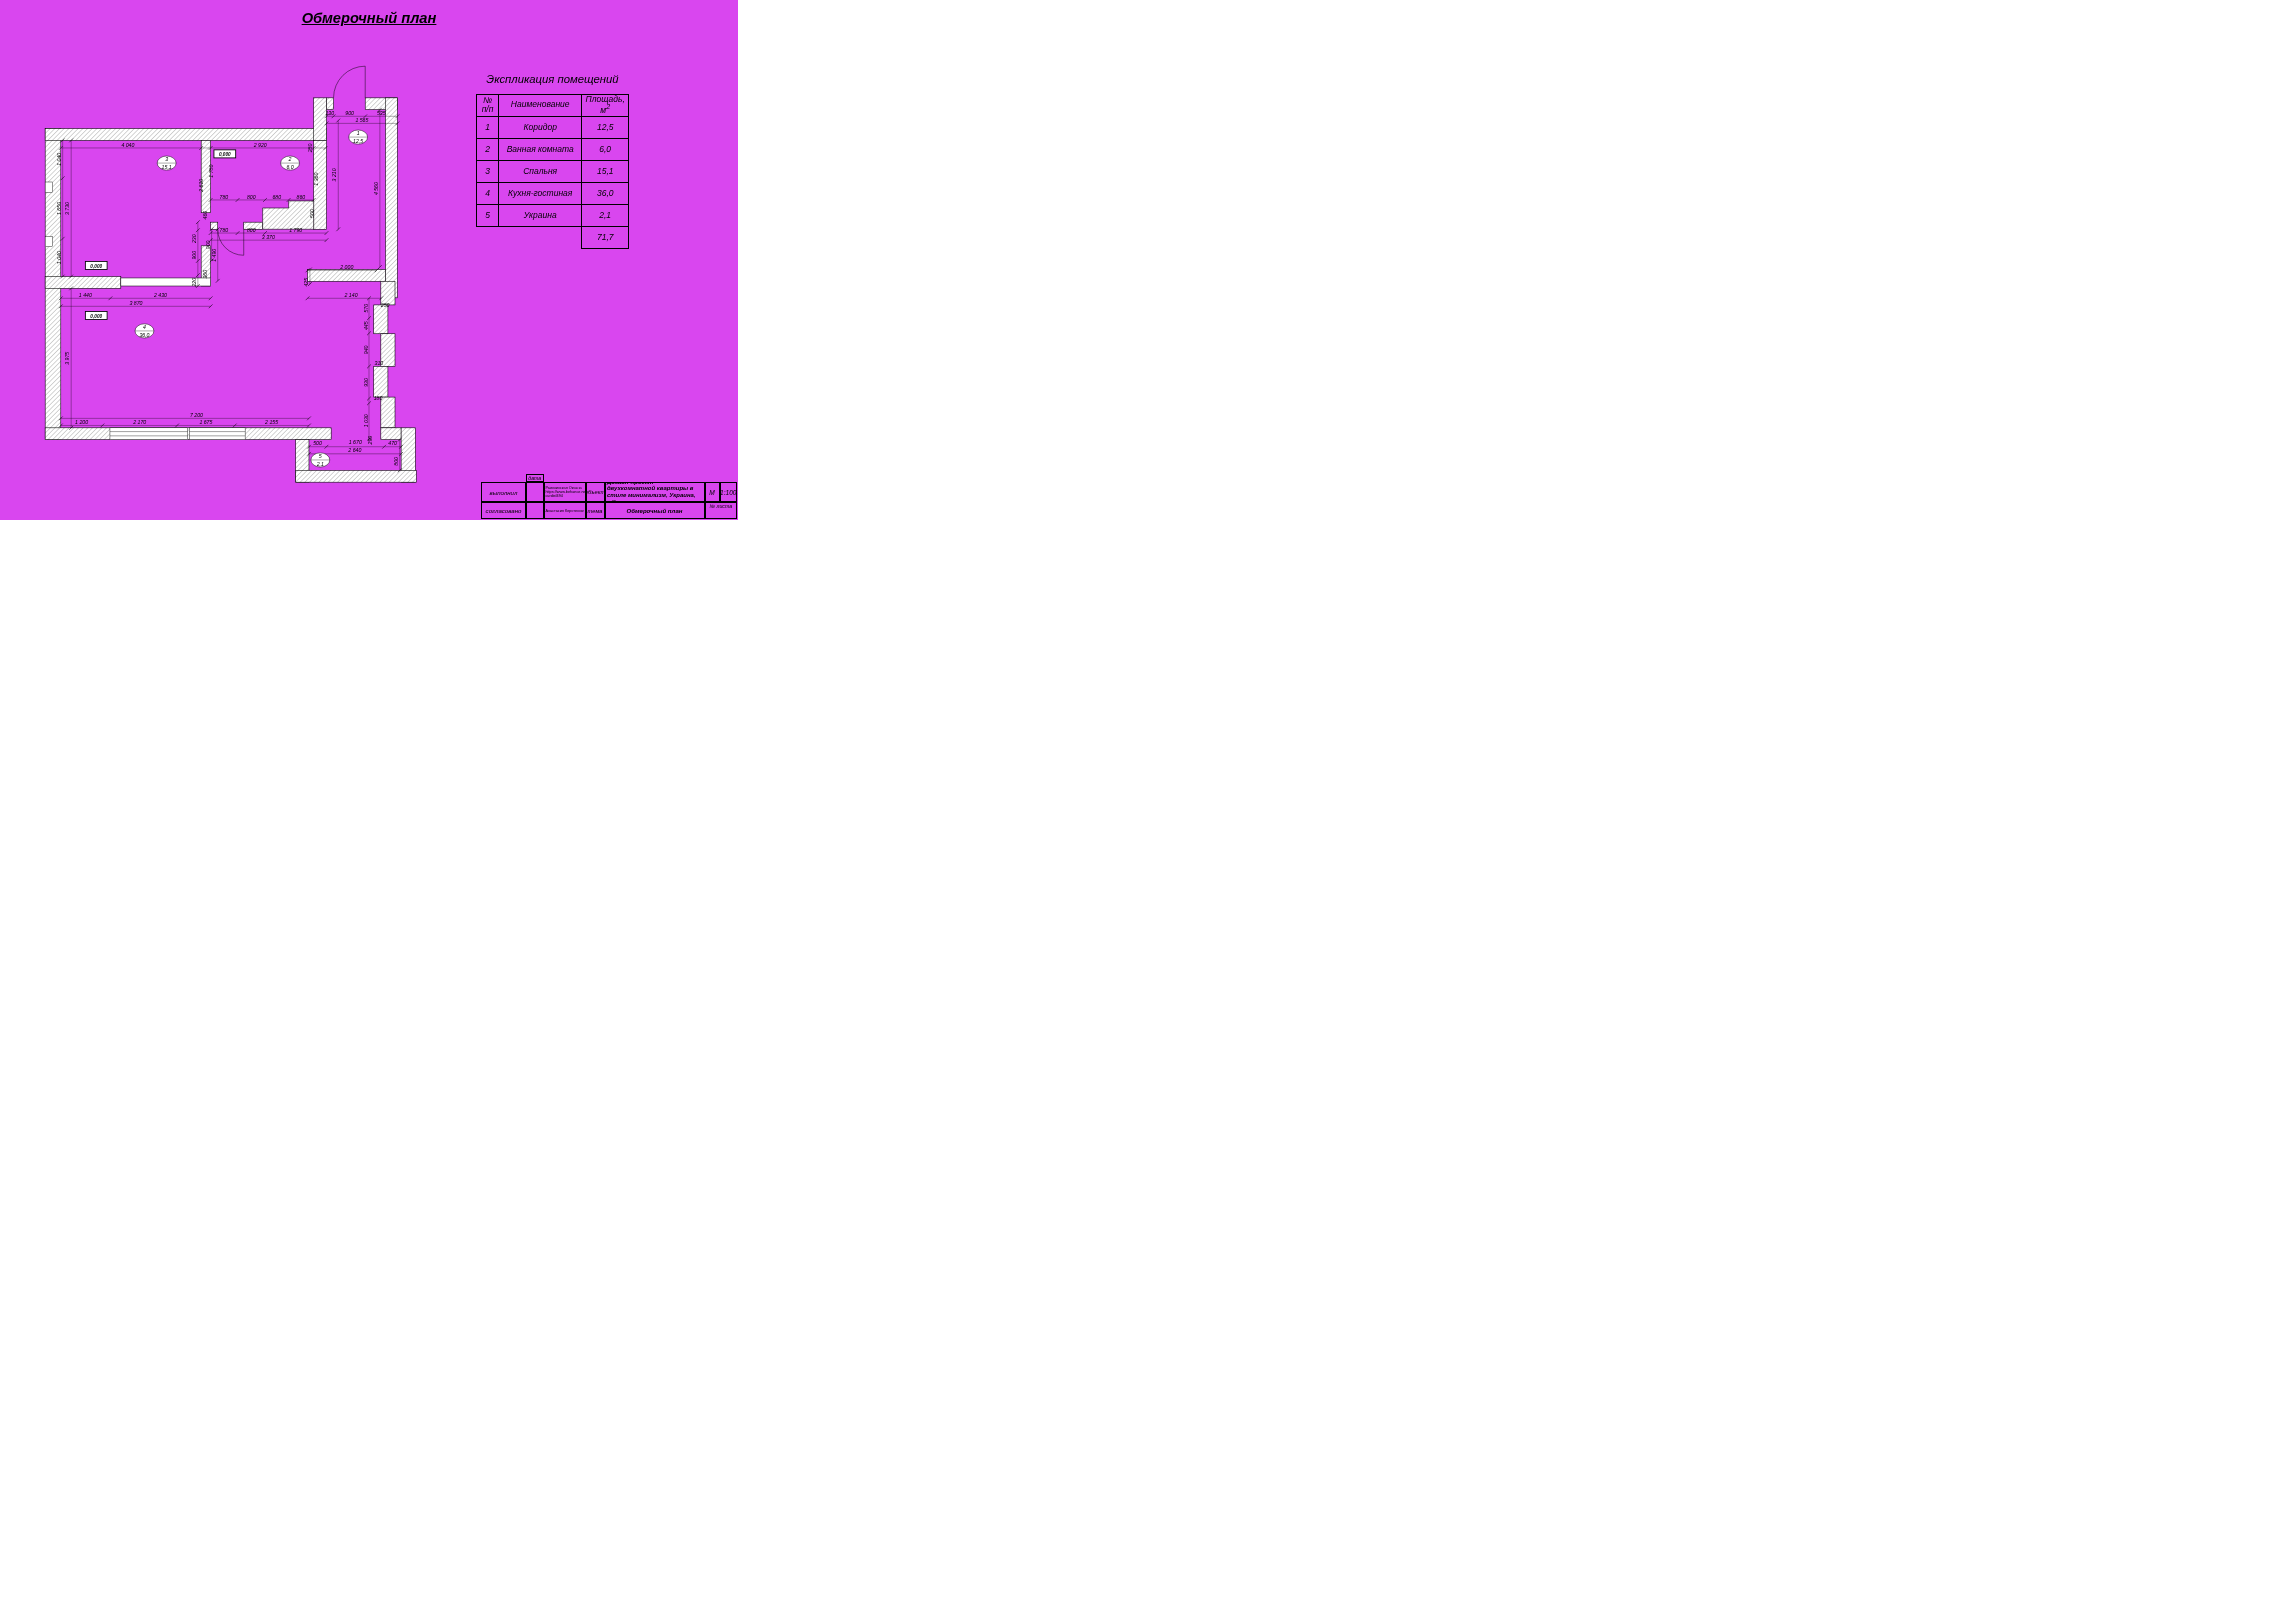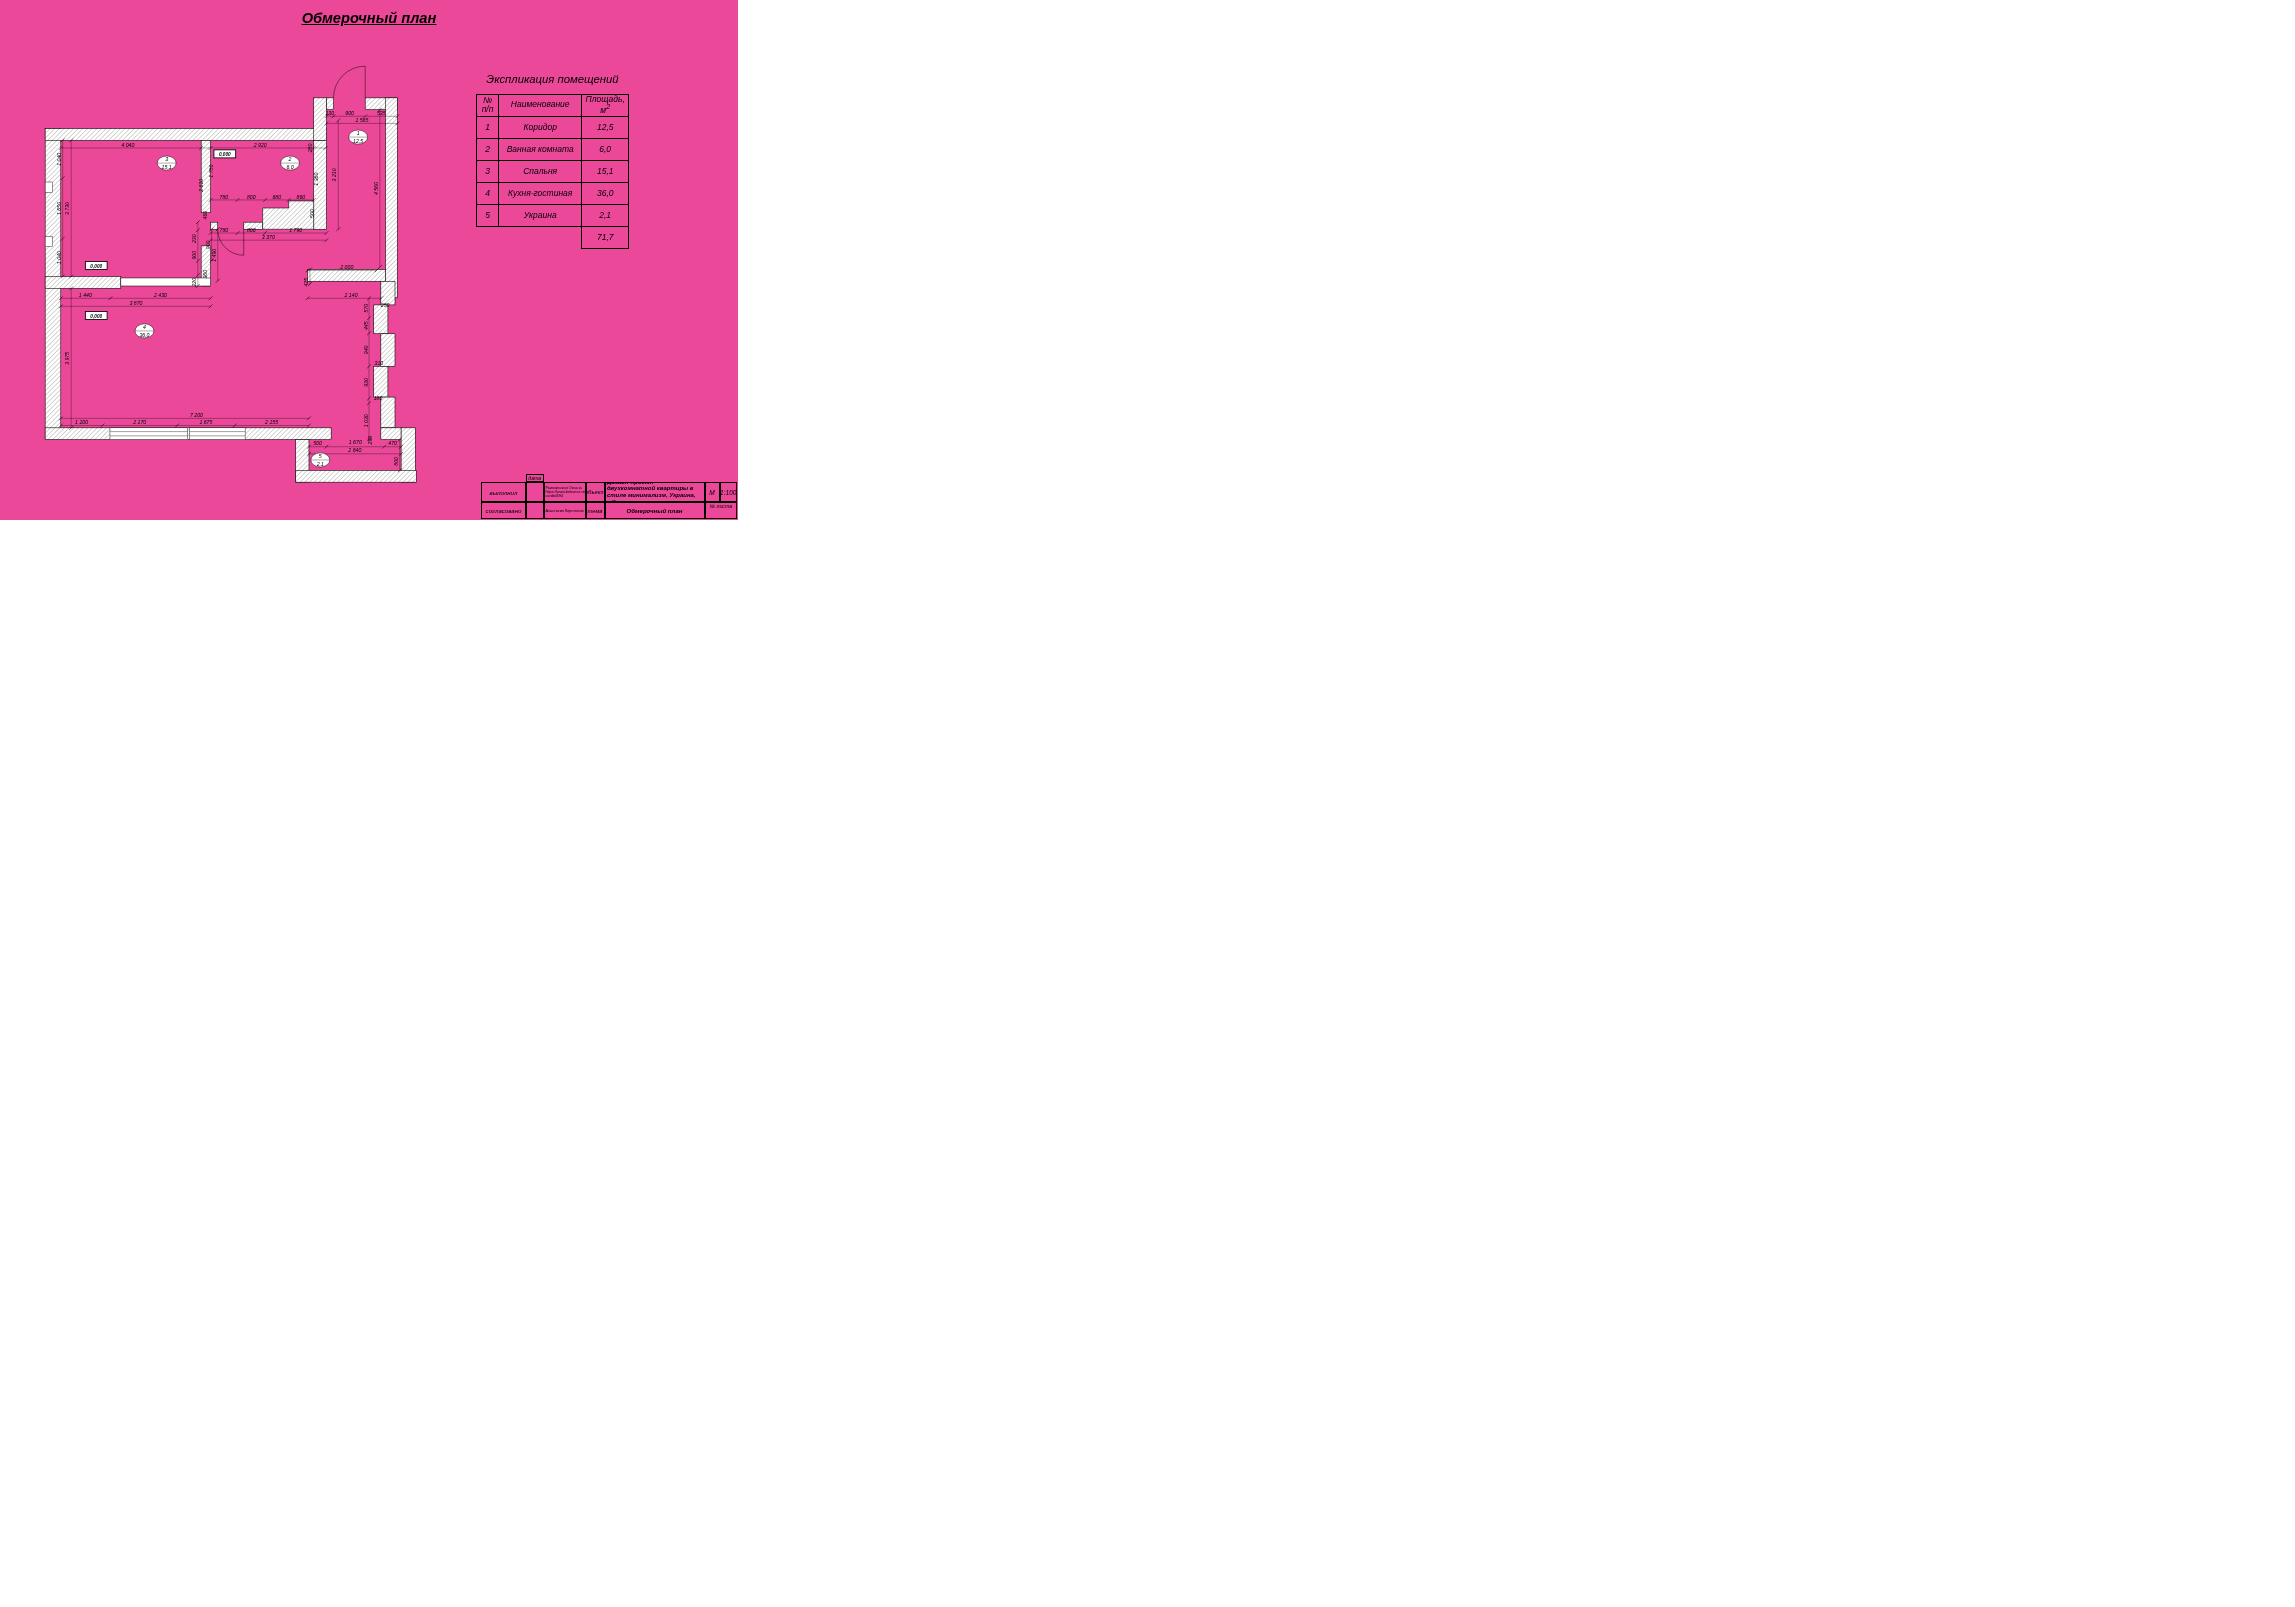--- a/index.html
+++ b/index.html
@@ -1,16 +1,16 @@
 <!DOCTYPE html>
 <html style="font-size:7.6px"><head>
 <meta charset="utf-8">
 <style>
   html,body{margin:0;padding:0;background:#fff;}
-  .page{position:relative;width:738px;height:520px;background:#ec4899;overflow:hidden;
+  .page{position:relative;width:738px;height:520px;background:#d946ef;overflow:hidden;
         font-family:"Liberation Sans",sans-serif;color:#000;}
   .sheet-title{position:absolute;left:0;top:10.4px;width:100%;text-align:center;
         font-size:14.7px;font-weight:bold;font-style:italic;text-decoration:underline;}
   svg#plan-svg{position:absolute;left:0;top:0;}
   .wall{fill:url(#hatch);stroke:#000;stroke-width:1.2;}
   .pwall{fill:#fff;stroke:#000;stroke-width:1.1;}
   .win{fill:#fff;stroke:#000;stroke-width:0.9;}
   .winline{stroke:#000;stroke-width:0.8;}
   .door{fill:none;stroke:#000;stroke-width:1;}
   .dimline{stroke:#000;stroke-width:0.7;fill:none;}

